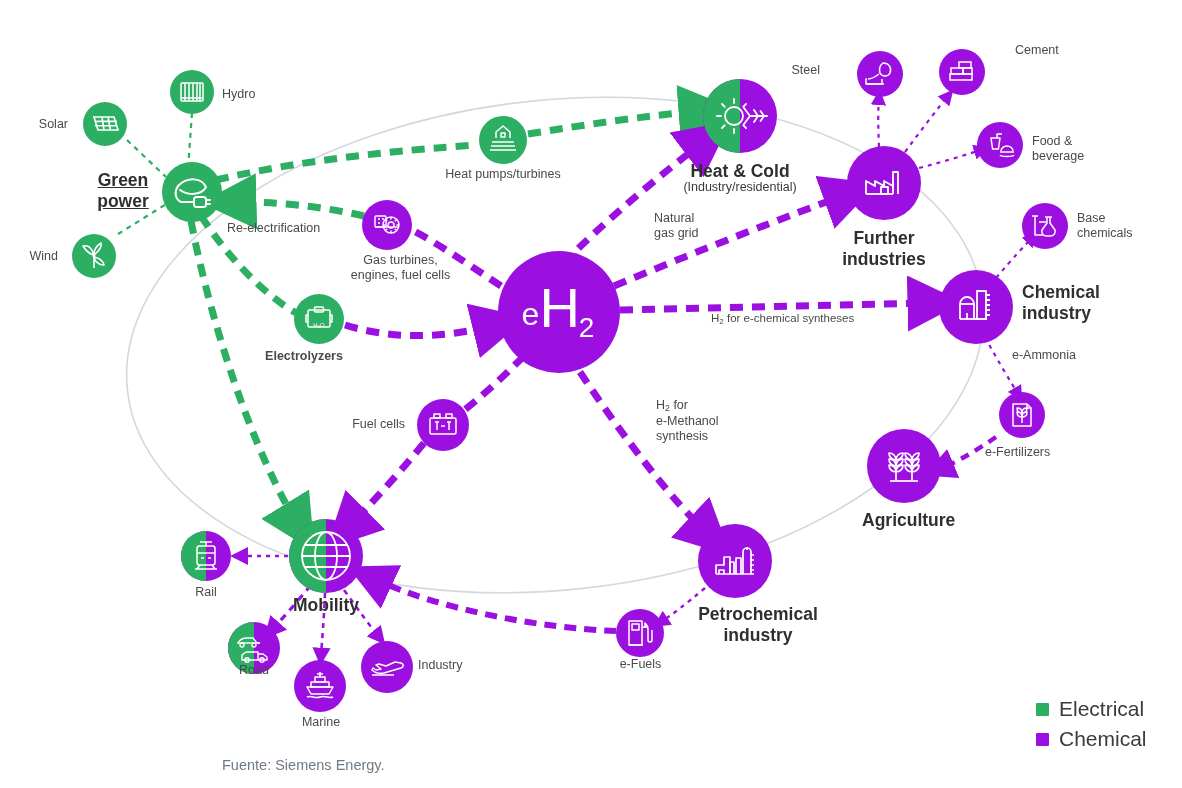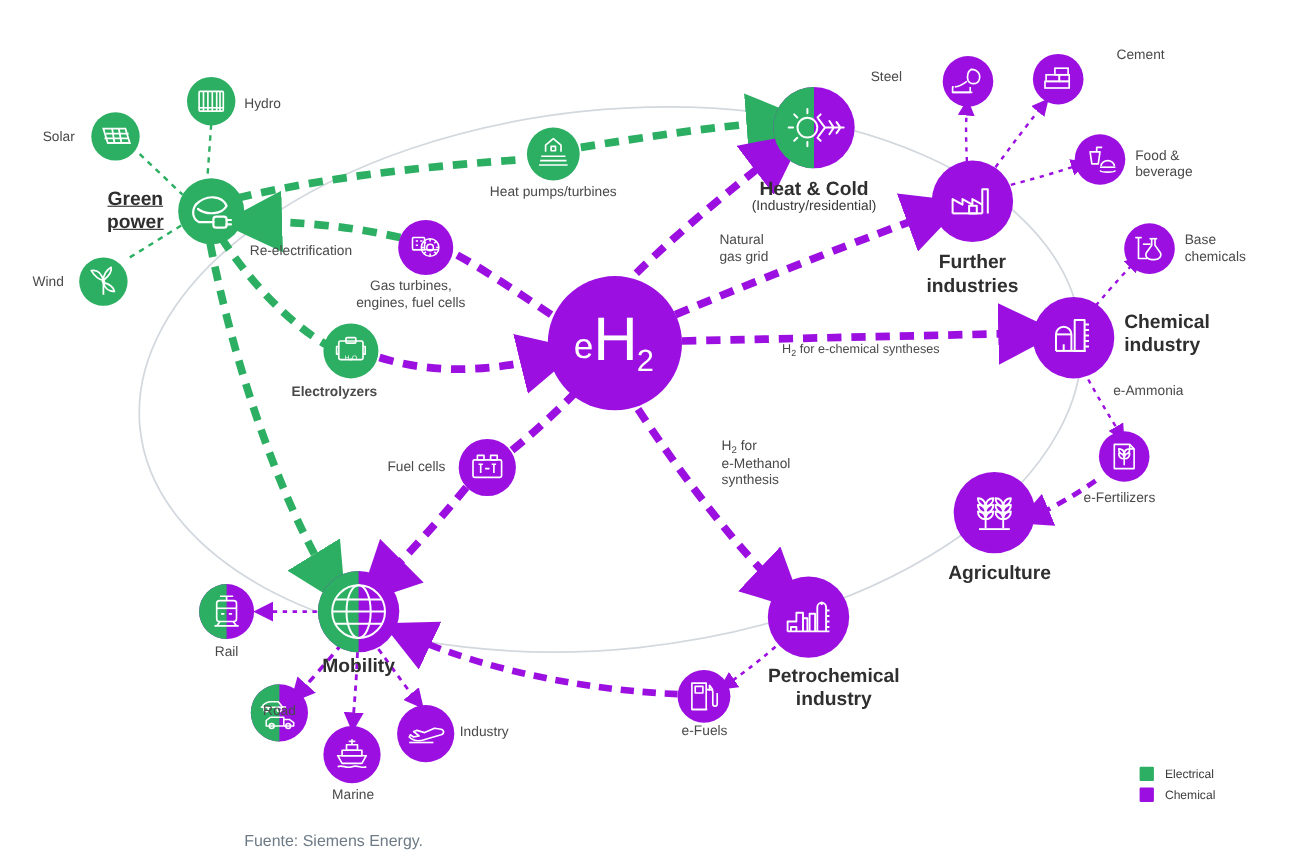--- a/index.html
+++ b/index.html
@@ -15,21 +15,21 @@
   .lbl.small{font-size:12.5px;color:#4a4a4a;}
   .lbl.smaller{font-size:11.5px;color:#4a4a4a;}
   .lbl.big{font-size:17.5px;font-weight:bold;color:#2f2f2f;}
   .lbl.sub{font-size:12.5px;color:#3a3a3a;}
   .lbl.c{text-align:center;}
   .lbl.r{text-align:right;}
 
   .legend{position:absolute;left:1036px;top:697px;}
   .legend .row{display:flex;align-items:center;margin-bottom:6px;}
   .legend .sw{width:13px;height:13px;margin-right:10px;display:inline-block;border-radius:1px;}
-  .legend .txt{font-size:11px;color:#3b3b3b;}
+  .legend .txt{font-size:21px;color:#3b3b3b;}
 
   .source{position:absolute;left:222px;top:757px;font-size:14.5px;color:#6e7b86;}
   sub{font-size:.7em;vertical-align:-0.28em;}
 </style>
 </head>
 <body>
 
 <div id="stage">
 
 <svg id="diagram" viewBox="0 0 1182 788">
@@ -384,21 +384,21 @@
 <div class="lbl small r" style="left:18px;top:117px;width:50px;">Solar</div>
 
 <div class="lbl small" style="left:222px;top:87px;">Hydro</div>
 
 <div class="lbl small r" style="left:6px;top:249px;width:52px;">Wind</div>
 
 <div class="lbl small c" style="left:413px;top:167px;width:180px;">Heat pumps/turbines</div>
 
 <div class="lbl small c" style="left:244px;top:349px;width:120px;font-weight:bold;">Electrolyzers</div>
 
-<div class="lbl small c" style="left:296px;top:253px;width:155px;">Gas turbines,
+<div class="lbl small c" style="left:323px;top:253px;width:155px;">Gas turbines,
 engines, fuel cells</div>
 
 <div class="lbl small r" style="left:300px;top:417px;width:105px;">Fuel cells</div>
 
 <div class="lbl small" style="left:227px;top:221px;">Re-electrification</div>
 
 <div class="lbl big c" style="left:650px;top:161px;width:180px;">Heat &amp; Cold</div>
 <div class="lbl sub c" style="left:650px;top:180px;width:180px;">(Industry/residential)</div>
 
 <div class="lbl small" style="left:654px;top:211px;">Natural
@@ -428,21 +428,21 @@
 
 <div class="lbl big" style="left:678px;top:604px;width:160px;text-align:center;">Petrochemical
 industry</div>
 
 <div class="lbl small c" style="left:598px;top:657px;width:85px;">e-Fuels</div>
 
 <div class="lbl big c" style="left:266px;top:595px;width:120px;">Mobility</div>
 
 <div class="lbl small c" style="left:176px;top:585px;width:60px;">Rail</div>
 
-<div class="lbl small c" style="left:224px;top:639px;width:60px;">Road</div>
+<div class="lbl small c" style="left:224px;top:663px;width:60px;">Road</div>
 
 <div class="lbl small c" style="left:290px;top:715px;width:62px;">Marine</div>
 
 <div class="lbl small" style="left:418px;top:658px;">Industry</div>
 
 <div class="lbl smaller" style="left:711px;top:312px;"><span>H</span><sub>2</sub><span> for e-chemical syntheses</span></div>
 
 <div class="lbl small" style="left:656px;top:398px;"><span>H</span><sub>2</sub><span> for
 e-Methanol
 synthesis</span></div>

